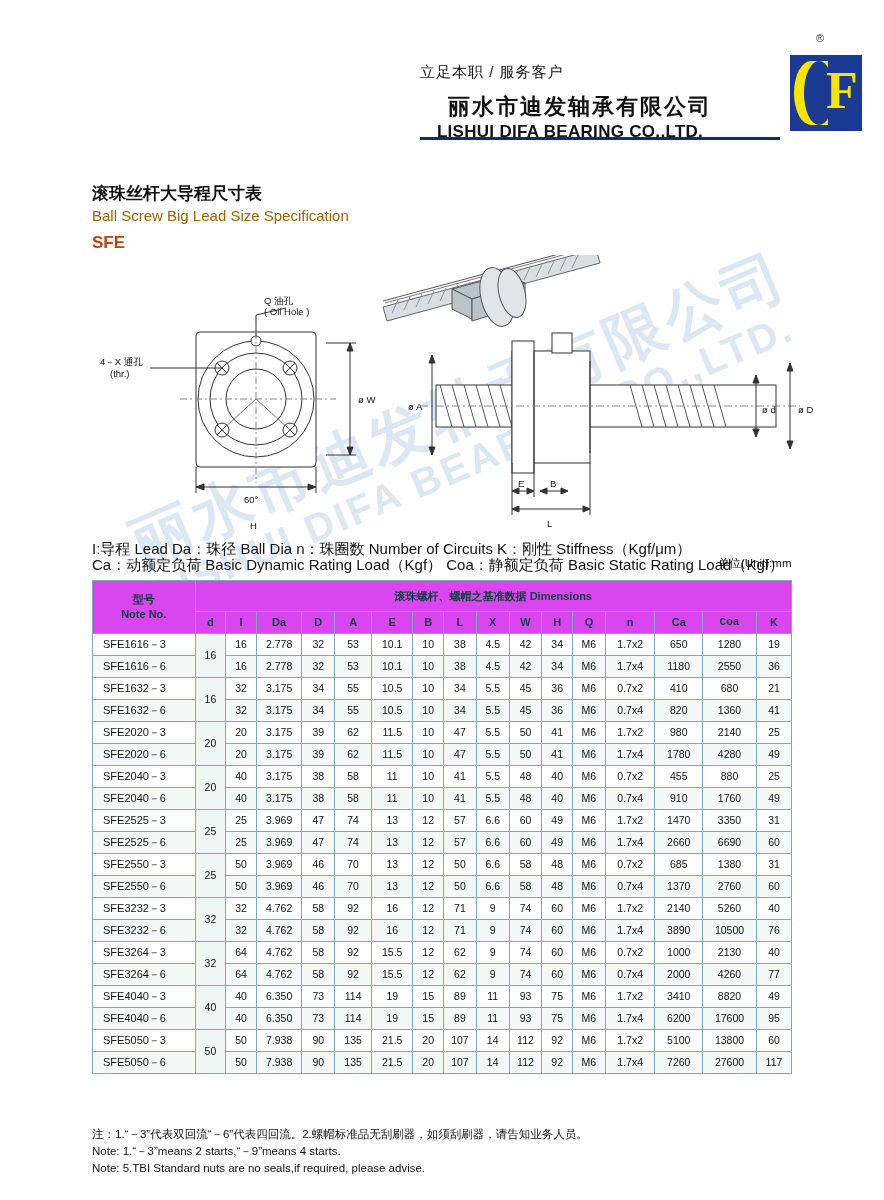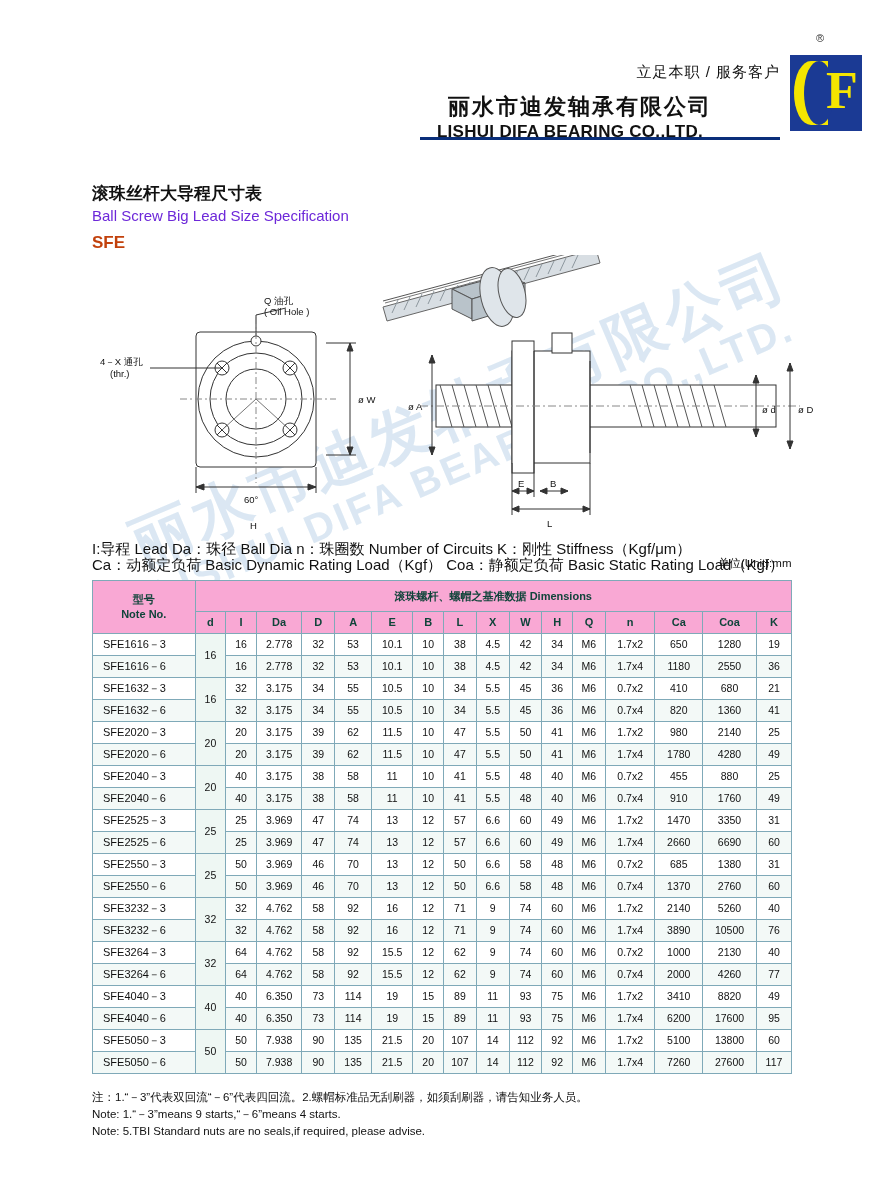--- a/index.html
+++ b/index.html
@@ -19,21 +19,21 @@
   }
   
   .header{
     position:absolute;left:0;top:0;width:884px;height:160px;
   }
   .header-rule{
     position:absolute;left:420px;top:137px;width:360px;height:3px;background:#0a2f7a;
   }
   .slogan{
     position:absolute;left:420px;top:63px;width:360px;
-    text-align:right;font-size:15px;color:#111;letter-spacing:1px;
+    text-align:left;font-size:15px;color:#111;letter-spacing:1px;
   }
   .cn-name{
     position:absolute;left:380px;top:92px;width:400px;
     text-align:center;font-size:22px;font-weight:bold;color:#111;letter-spacing:2px;
   }
   .en-name{
     position:absolute;left:360px;top:122px;width:420px;
     text-align:center;font-size:17px;font-weight:bold;color:#111;letter-spacing:0.3px;
   }
   .logo{
@@ -55,21 +55,21 @@
     font-family:"Liberation Serif", serif;
   }
   .reg{
     position:absolute;left:816px;top:32px;font-size:11px;color:#333;
   }
   
   .t-cn{
     position:absolute;left:92px;top:182px;font-size:17px;font-weight:bold;color:#111;
   }
   .t-en{
-    position:absolute;left:92px;top:207px;font-size:15px;color:#6d28d9;
+    position:absolute;left:92px;top:207px;font-size:15px;color:#a16207;
   }
   .t-series{
     position:absolute;left:92px;top:233px;font-size:17px;font-weight:bold;color:#c2410c;
   }
   
   .wm{
     position:absolute;left:90px;top:250px;width:760px;height:430px;
     transform:rotate(-23deg);
     transform-origin:50% 50%;
     color:#cfe0ef;
@@ -97,40 +97,40 @@
   }
   table.spec th, table.spec td{
     border:1px solid #7fa9b8;
     text-align:center;
     padding:0;
     height:21px;
     line-height:21px;
     white-space:nowrap;
   }
   table.spec thead th{
-    background:#f9a8d4;
+    background:#d946ef;
     font-weight:bold;
     font-size:11px;
     color:#10443a;
   }
   table.spec thead tr.h1 th{
     height:30px;line-height:15px;
   }
   table.spec td.model{
     text-align:left;padding-left:10px;font-size:11px;margin-left:41px;
   }
   table.spec td.dcell{
     background:#eef7f3;
   }
   table.spec tr.alt td{
     background:#f3f9f7;
   }
   
   .notes{
-    position:absolute;left:92px;top:1089px;font-size:11.5px;line-height:17px;color:#111;
+    position:absolute;left:92px;top:1126px;font-size:11.5px;line-height:17px;color:#111;
   }
   .notes div{white-space:nowrap;}
   
   .lbl{font-size:9.5px;fill:#111;font-family:"Liberation Sans",sans-serif;}
 </style>
 </head>
 <body>
 
 <div class="page">
 
@@ -354,21 +354,21 @@
         <th style="width:34px;">A</th>
         <th style="width:38px;">E</th>
         <th style="width:28px;">B</th>
         <th style="width:30px;">L</th>
         <th style="width:30px;">X</th>
         <th style="width:30px;">W</th>
         <th style="width:28px;">H</th>
         <th style="width:30px;">Q</th>
         <th style="width:46px;">n</th>
         <th style="width:44px;">Ca</th>
-        <th style="width:50px;">Coa</th>
+        <th style="width:50px;font-family:Liberation Mono, monospace;">Coa</th>
         <th style="width:32px;">K</th>
       </tr>
     </thead>
     <tbody id="spec-body">
         <tr>
           <td class="model">SFE1616－3</td>
           <td class="dcell" rowspan="2">16</td>
           <td>16</td>
           <td>2.778</td>
           <td>32</td>
@@ -734,17 +734,17 @@
           <td>1.7x4</td>
           <td>7260</td>
           <td>27600</td>
           <td>117</td>
         </tr>
       </tbody>
   </table>
 
   <div class="notes">
     <div>注：1.“－3”代表双回流“－6”代表四回流。2.螺帽标准品无刮刷器，如须刮刷器，请告知业务人员。</div>
-    <div>Note: 1.“－3”means 9 starts,“－6”means 4 starts.</div>
+    <div>Note: 1.“－3”means 2 starts,“－9”means 4 starts.</div>
     <div>Note: 5.TBI Standard nuts are no seals,if required, please advise.</div>
   </div>
 
 </div>
 
 </body></html>

